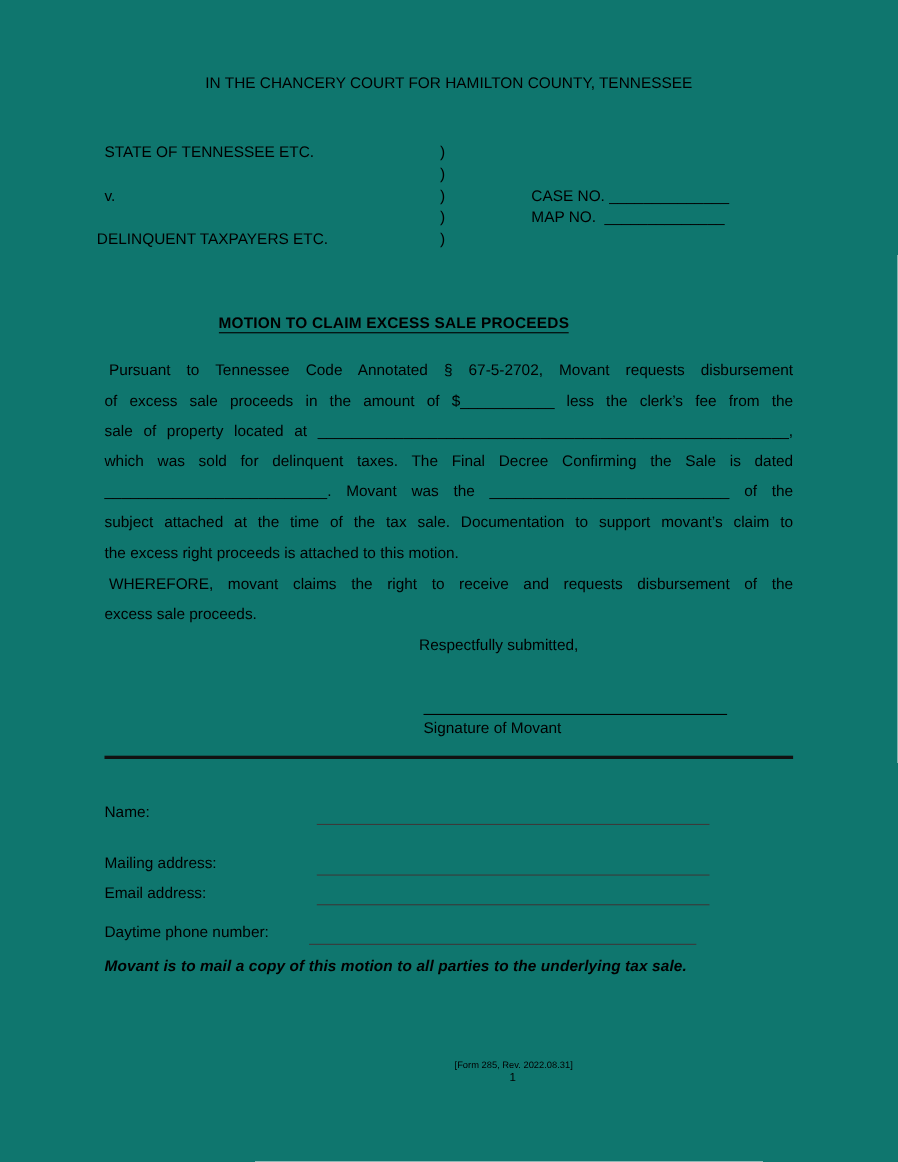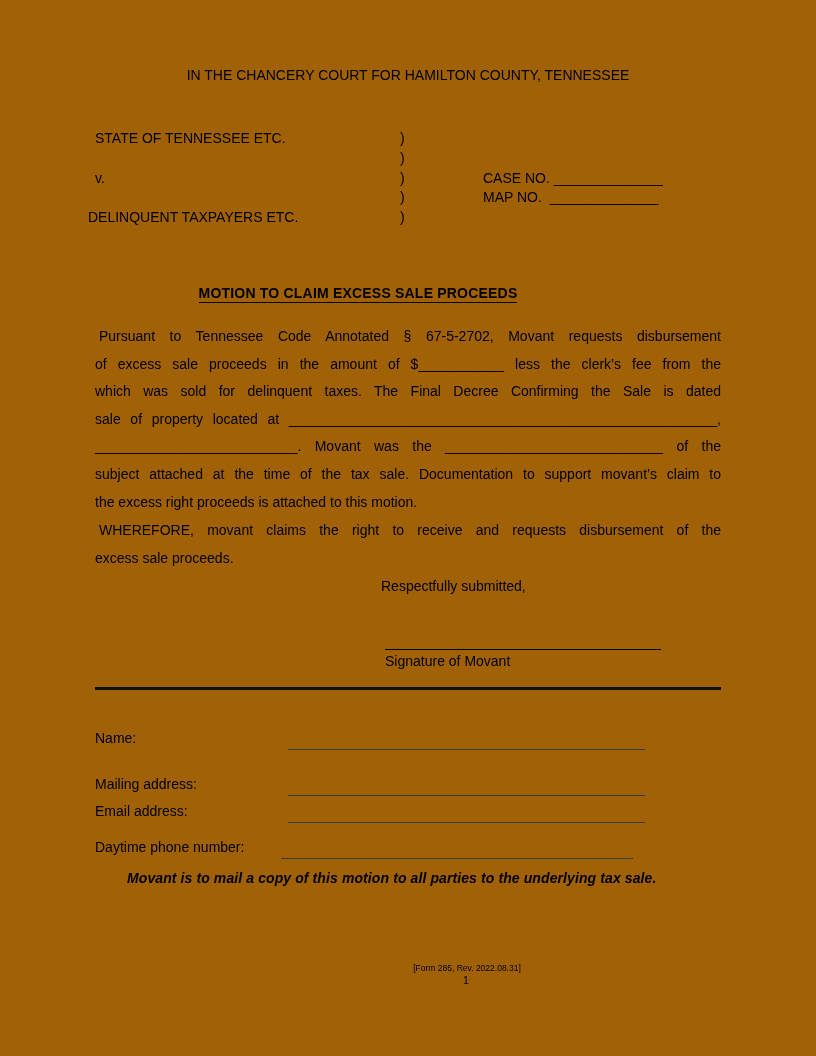--- a/index.html
+++ b/index.html
@@ -1,21 +1,21 @@
 <!DOCTYPE html>
 <html><head>
 <meta charset="utf-8">
 <style>
   html, body { margin: 0; padding: 0; background: #e8e8e8; }
   .page {
     position: relative;
     width: 816px;
     height: 1056px;
     margin: 0 auto;
-    background: #a16207;
+    background: #0f766e;
     font-family: "Liberation Sans", sans-serif;
     color: #000;
     font-size: 14px;
     overflow: hidden;
   }
   .abs { position: absolute; }
   .center { text-align: center; }
   .jline {
     text-align: justify;
     text-align-last: justify;
@@ -62,21 +62,20 @@
     top: 12px;
     height: 8px;
     border-bottom: 1.4px solid #3a3a3a;
   }
   .field-line.std { left: 193px; width: 357px; }
   .field-line.phone { left: 186px; width: 352px; }
   .note-text {
     font-weight: bold;
     font-style: italic;
     letter-spacing: 0.1px;
-    margin-left: 32px;
   }
   .footer-form { font-size: 8.5px; transform: translateX(-50%); white-space: nowrap; }
   .footer-page { font-size: 10.5px; transform: translateX(-50%); }
 </style>
 </head>
 <body>
 
 <div class="page">
 
   <div class="abs center" style="top:66px; left:0; width:816px; line-height:19.8px;">IN THE CHANCERY COURT FOR HAMILTON COUNTY, TENNESSEE</div>
@@ -94,22 +93,22 @@
   <div class="abs caption-text" style="top:168.6px; left:483px;">CASE NO. ______________</div>
   <div class="abs caption-text" style="top:188.4px; left:483px;">MAP NO. &nbsp;______________</div>
 
   <div class="abs center" style="top:285px; left:0; width:716px;">
     <span class="title-text">MOTION TO CLAIM EXCESS SALE PROCEEDS</span>
   </div>
 
   <div class="abs para" style="top:323px;">
     <div class="jline indent">Pursuant to Tennessee Code Annotated § 67-5-2702, Movant requests disbursement</div>
     <div class="jline">of excess sale proceeds in the amount of $___________ less the clerk’s fee from the</div>
+    <div class="jline">sale of property located at _______________________________________________________,</div>
     <div class="jline">which was sold for delinquent taxes. The Final Decree Confirming the Sale is dated</div>
-    <div class="jline">sale of property located at _______________________________________________________,</div>
     <div class="jline">__________________________. Movant was the ____________________________ of the</div>
     <div class="jline">subject attached at the time of the tax sale. Documentation to support movant’s claim to</div>
     <div class="lline">the excess right proceeds is attached to this motion.</div>
   </div>
 
   <div class="abs para" style="top:517px;">
     <div class="jline indent">WHEREFORE, movant claims the right to receive and requests disbursement of the</div>
     <div class="lline">excess sale proceeds.</div>
   </div>
 

